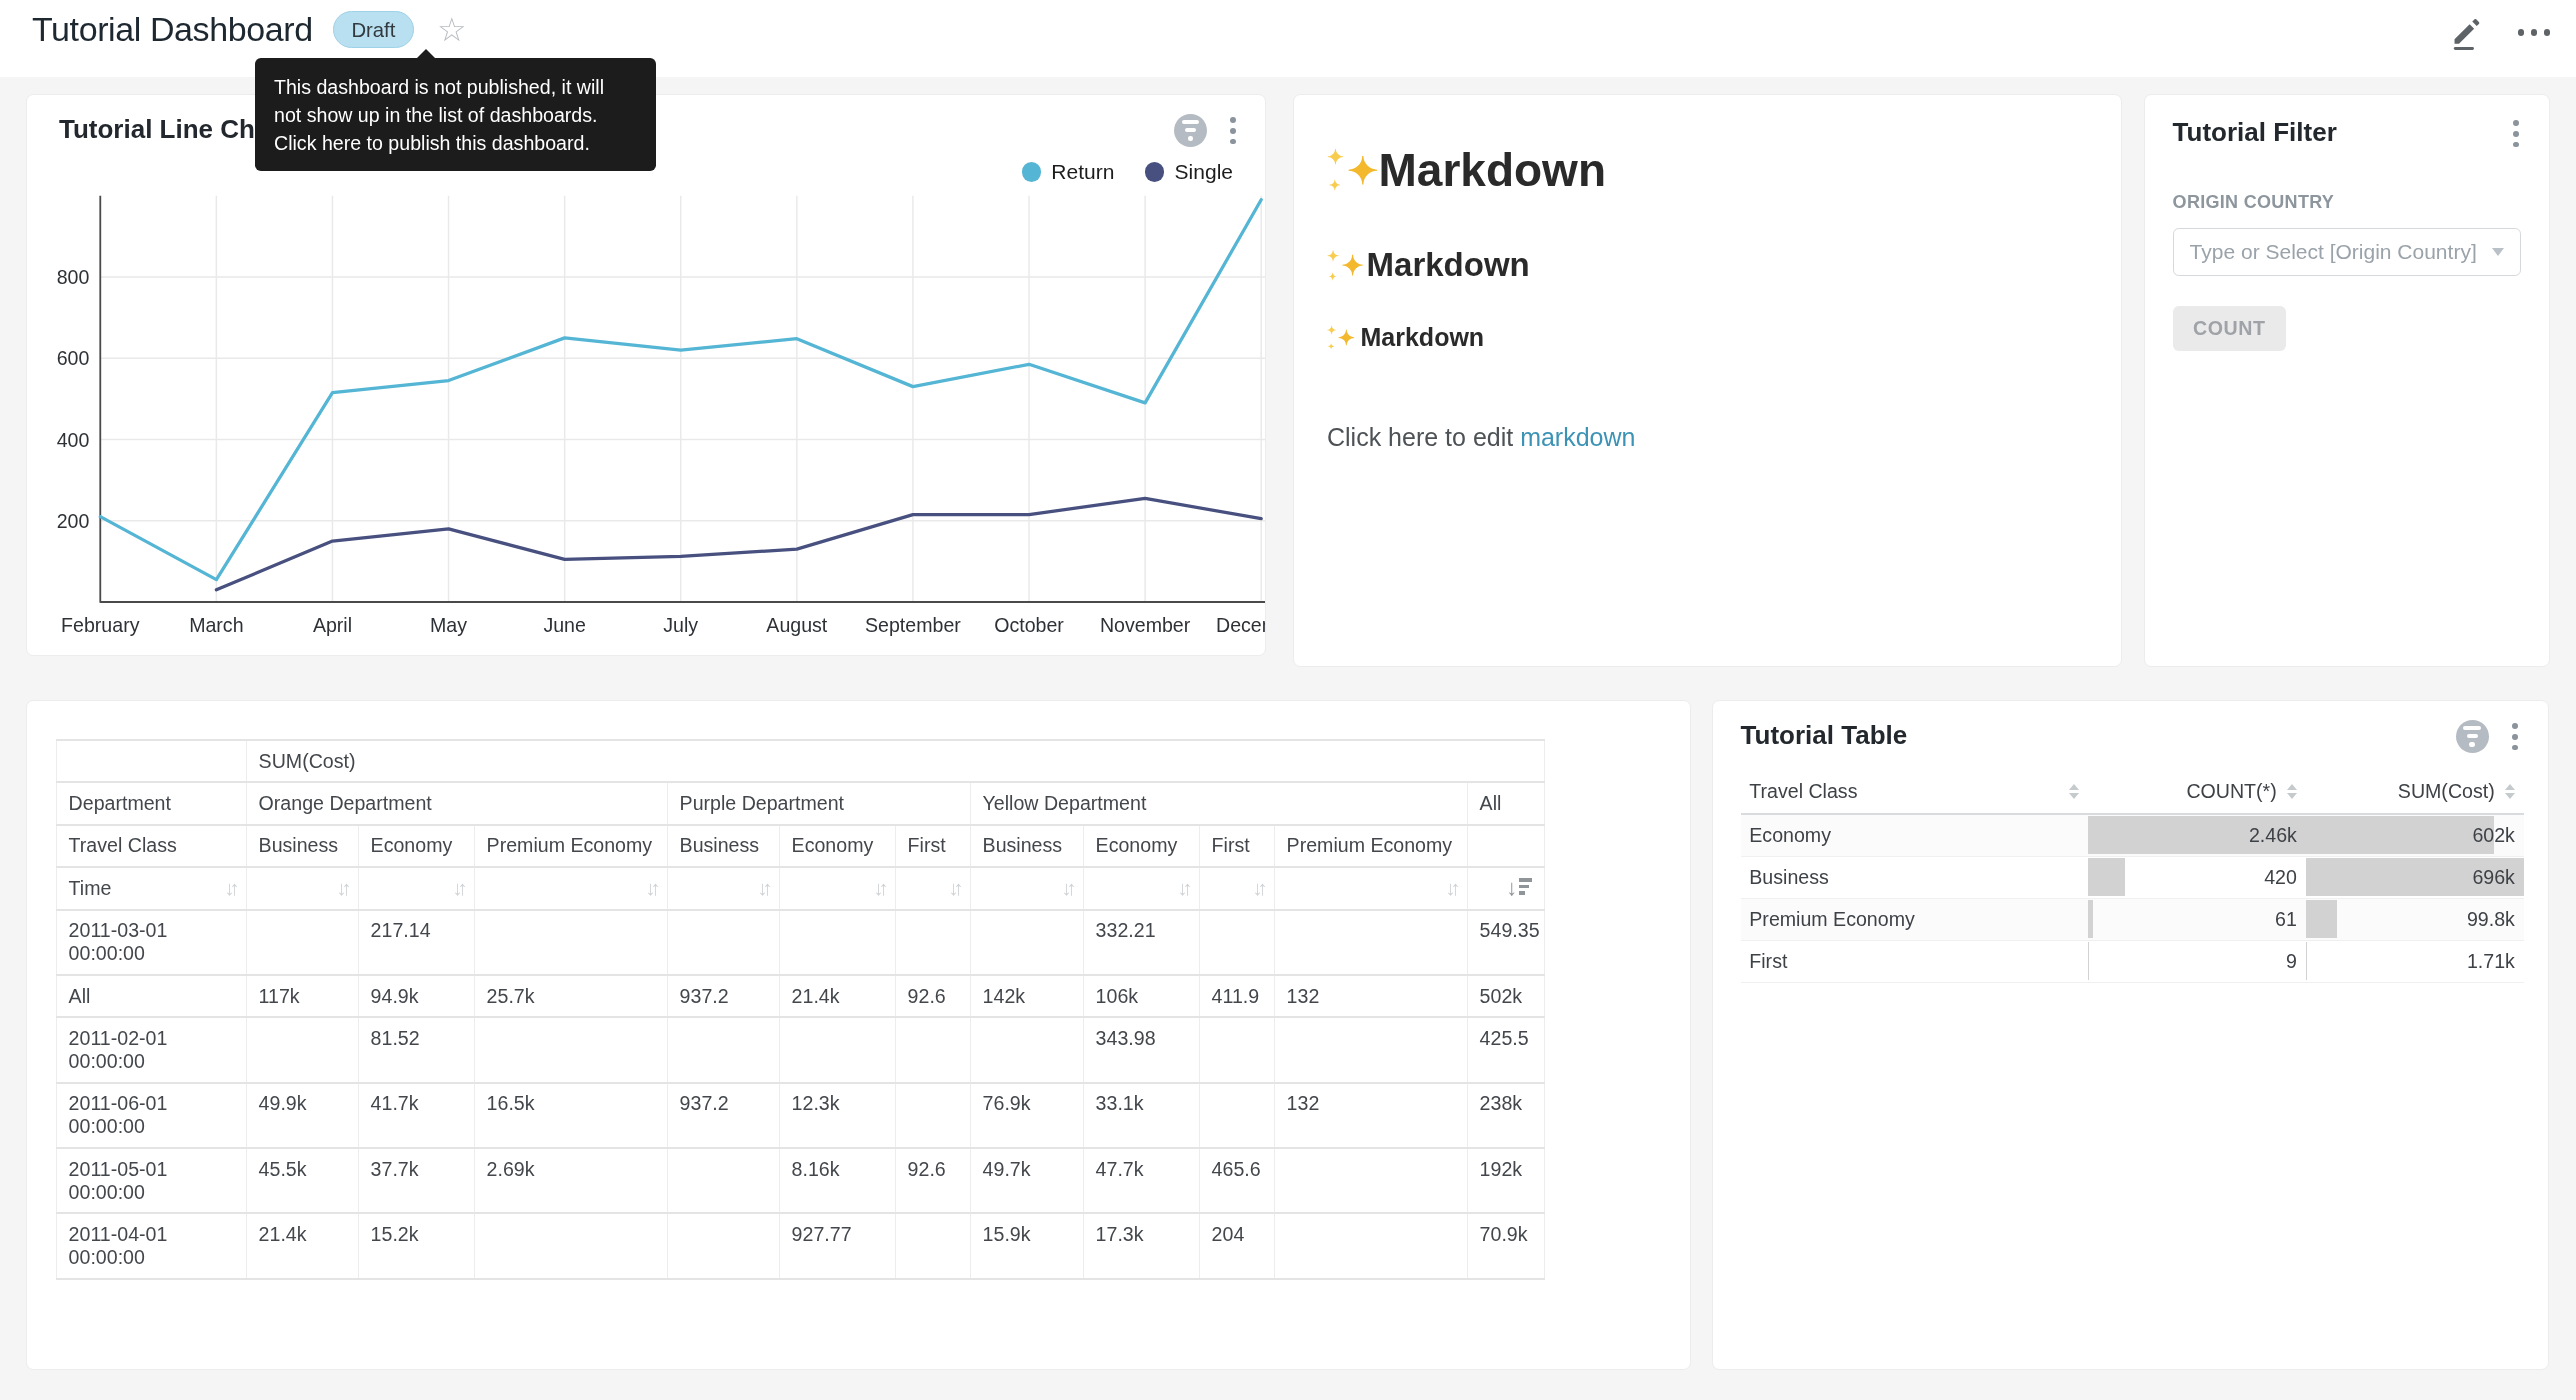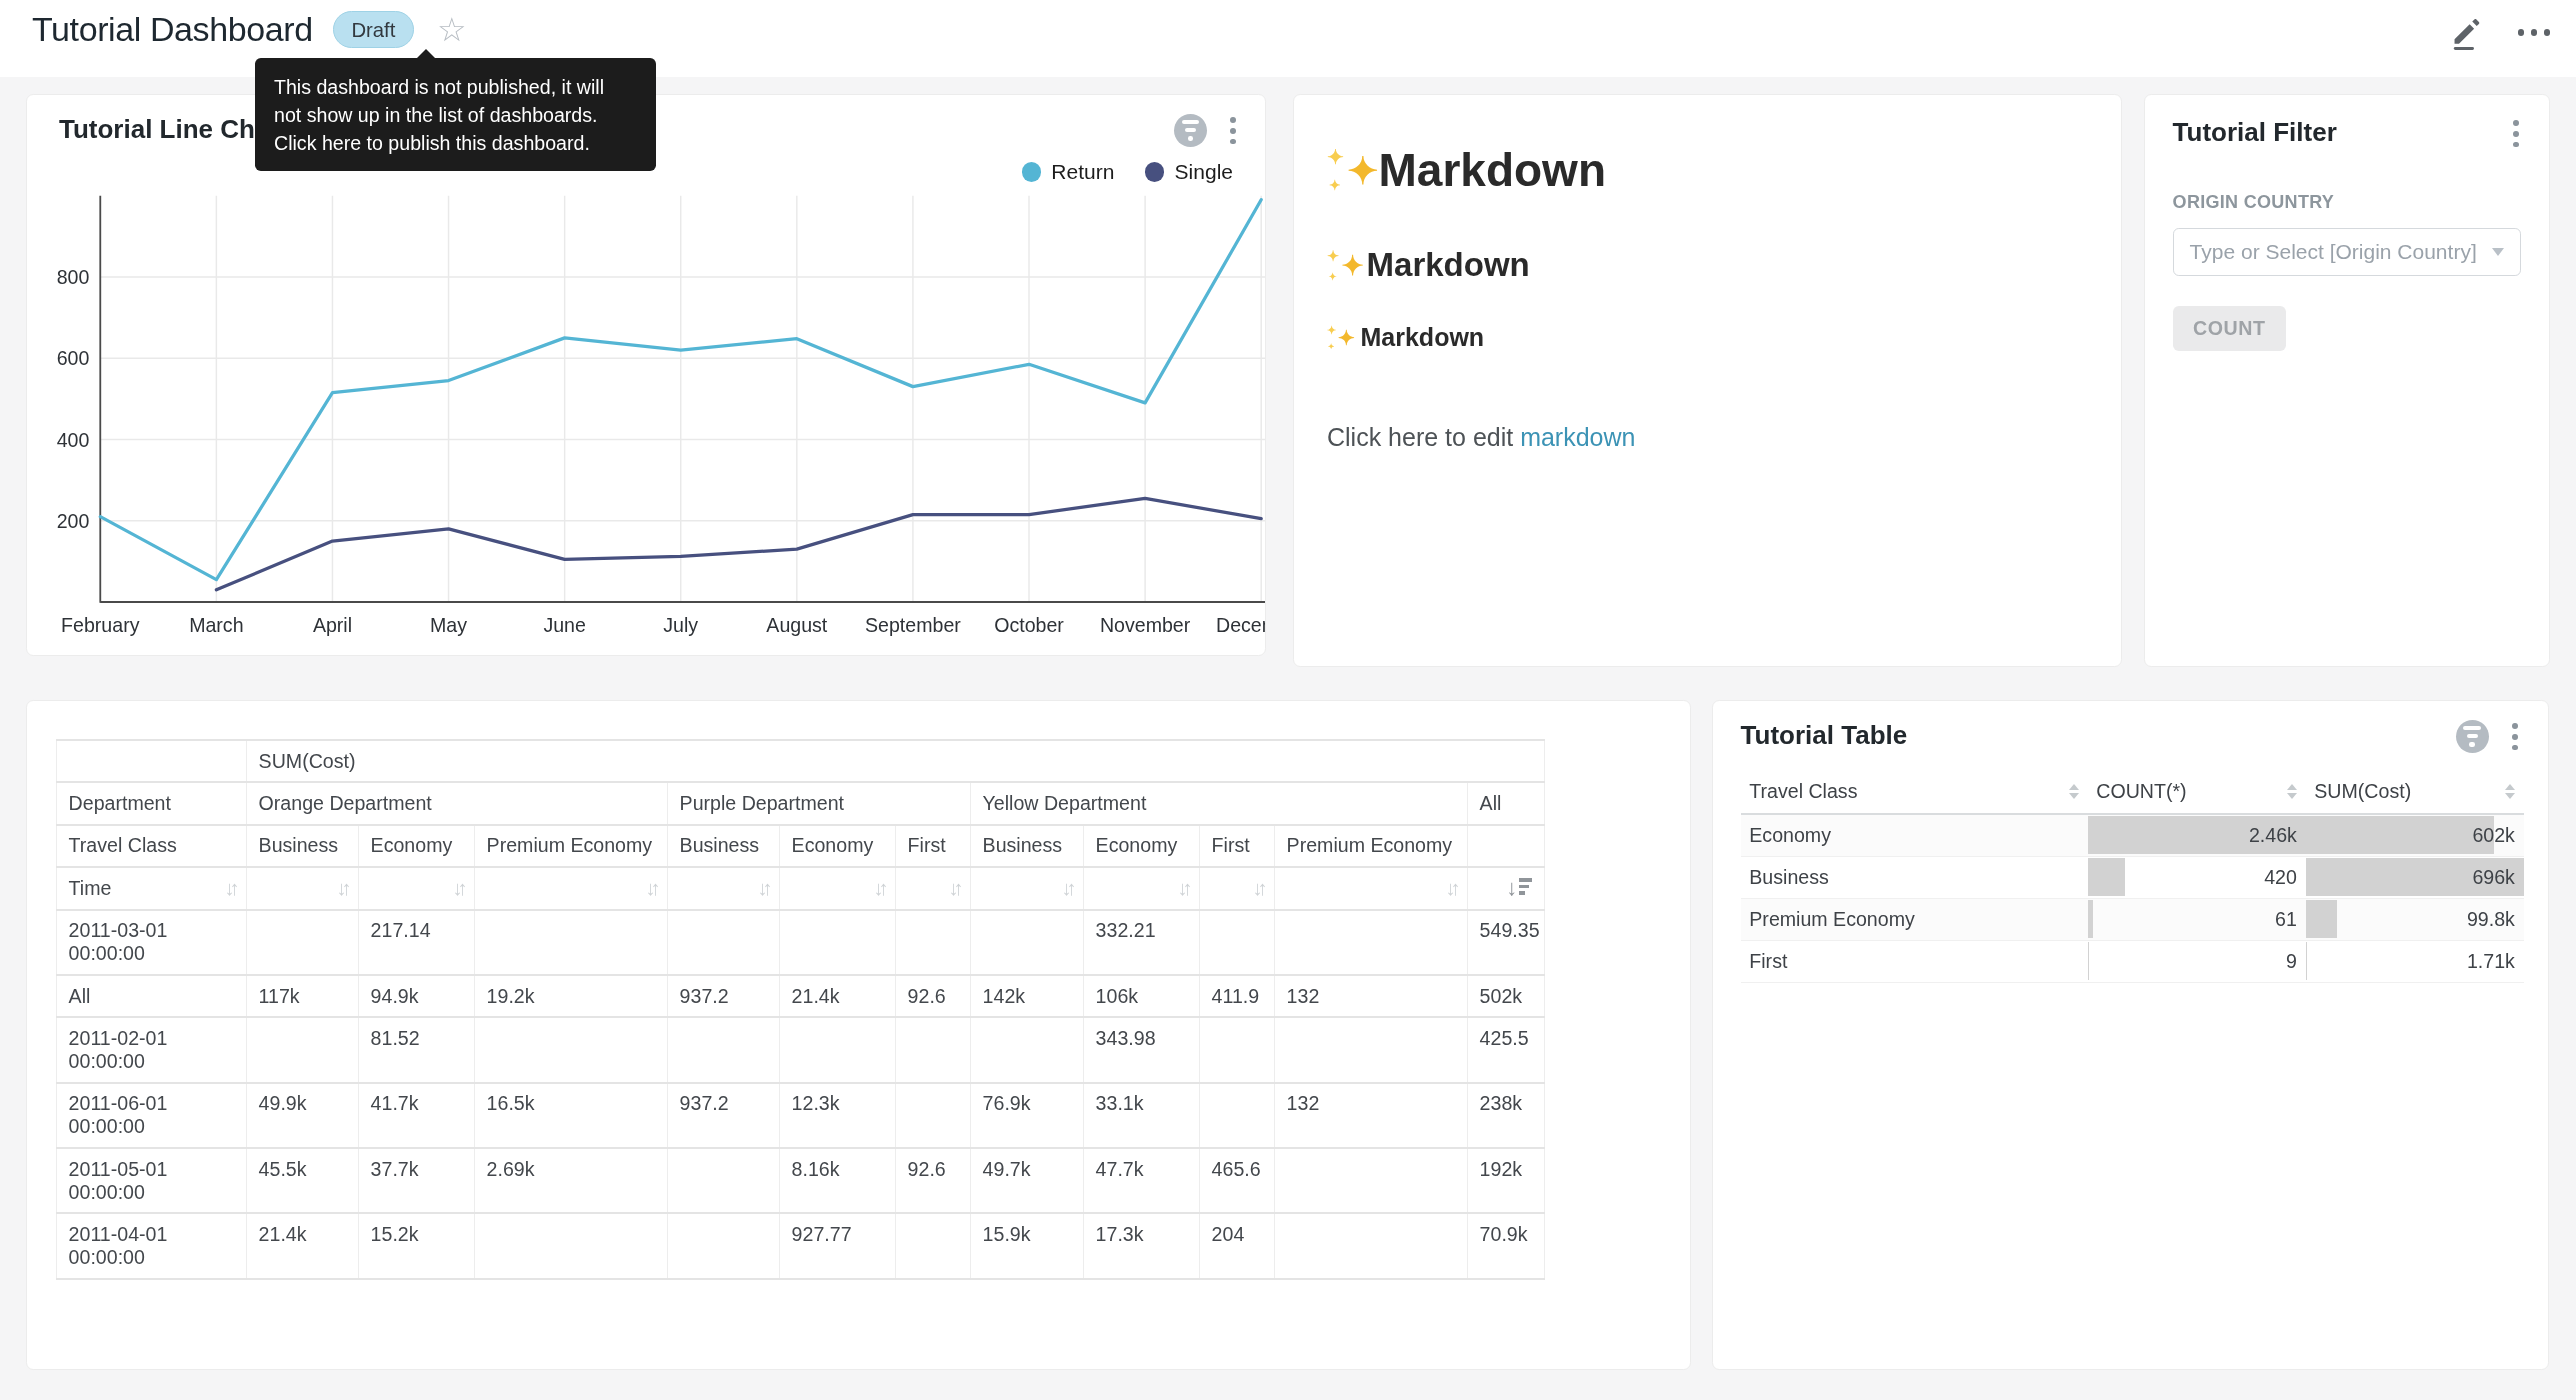--- a/index.html
+++ b/index.html
@@ -93,21 +93,21 @@
             font-size:19.6px;color:#3e4247;}
   .tt-table th{font-weight:400;color:#3e4247;border-bottom:2.2px solid #d9dcde;height:42px;
             padding:0 8.7px;}
   .tt-table td{height:41px;border-bottom:1.5px solid #f0f0f0;position:relative;padding:0 8.7px;}
   .tt-table tbody tr:nth-child(odd){background:#fbfbfb;}
   .tt-num{text-align:right;}
   .tt-bar{position:absolute;left:0;top:1.5px;bottom:1.5px;background:#d2d2d2;}
   .tt-val{position:relative;}
   .th-flex{display:flex;align-items:center;}
   .th-between{justify-content:space-between;}
-  .th-end{justify-content:space-between;}
+  .th-end{justify-content:flex-end;}
   .caret{display:inline-flex;flex-direction:column;gap:2.9px;margin-left:10.2px;cursor:pointer;}
   .caret i{width:0;height:0;border-left:5.8px solid transparent;border-right:5.8px solid transparent;}
   .caret .up{border-bottom:6.5px solid #c5cacd;}
   .caret .down{border-top:6.5px solid #c5cacd;}
 </style>
 </head>
 <body>
 
 <div class="page">
 
@@ -371,21 +371,21 @@
             <td></td>
             <td>332.21</td>
             <td></td>
             <td></td>
             <td>549.35</td>
           </tr>
           <tr class="row-all">
             <td>All</td>
             <td>117k</td>
             <td>94.9k</td>
-            <td>19.2k</td>
+            <td>25.7k</td>
             <td>937.2</td>
             <td>21.4k</td>
             <td>92.6</td>
             <td>142k</td>
             <td>106k</td>
             <td>411.9</td>
             <td>132</td>
             <td>502k</td>
           </tr>
           <tr class="row-date">

